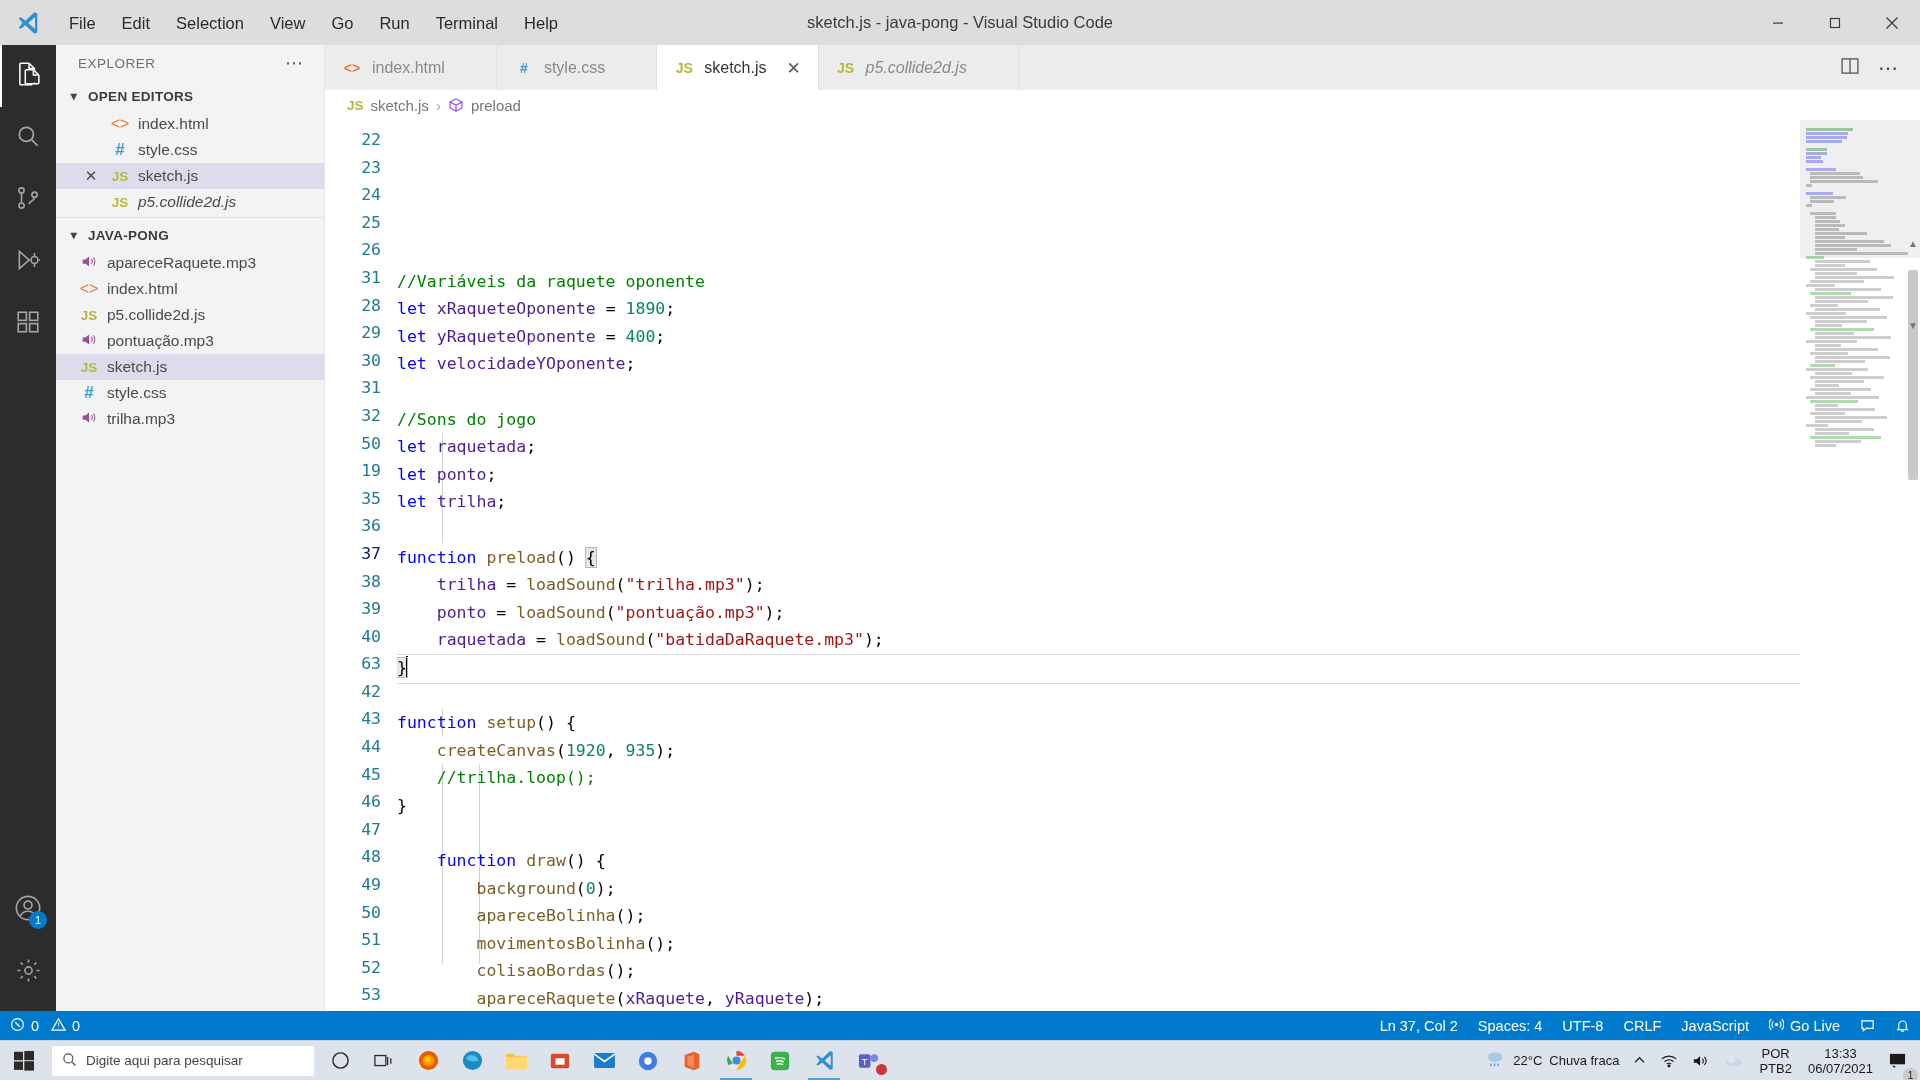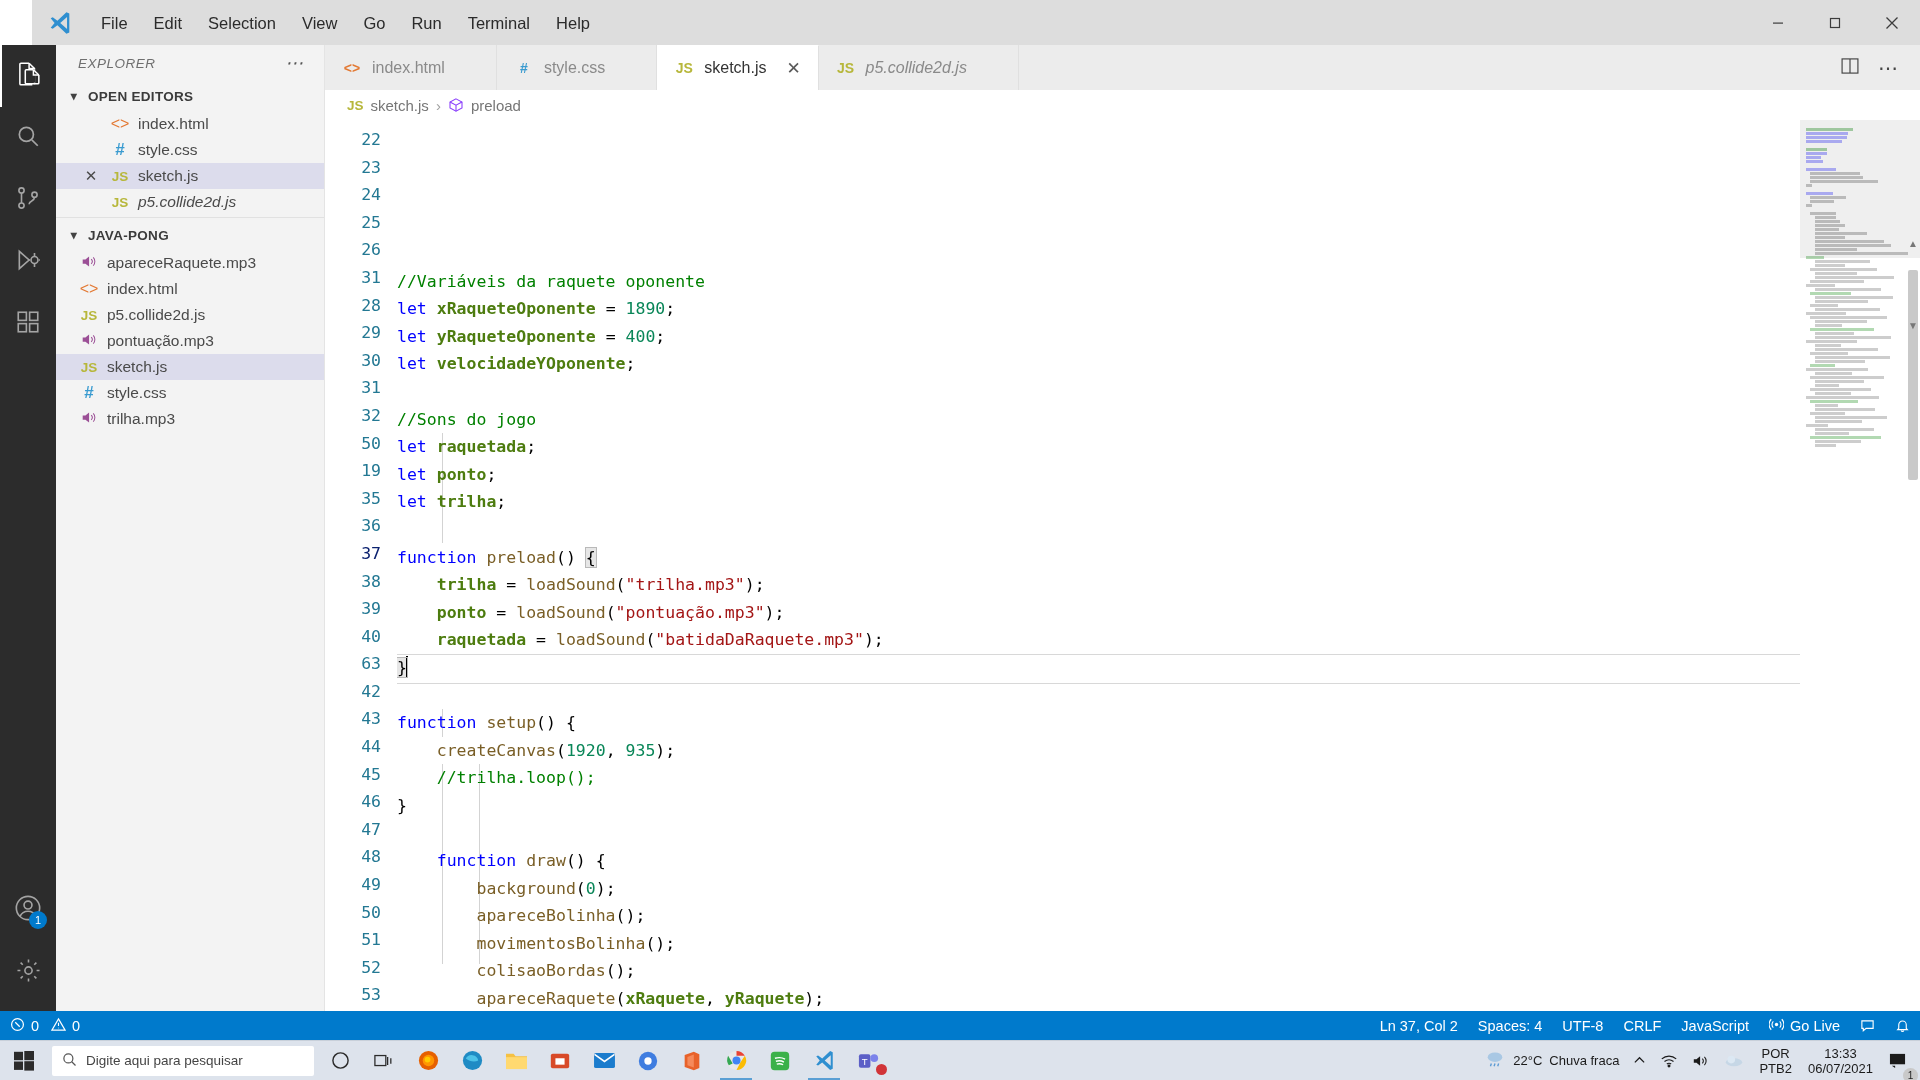--- a/index.html
+++ b/index.html
@@ -12,21 +12,20 @@
   }
   #app { position: relative; width: 1920px; height: 1080px; display: flex; flex-direction: column; }
 
   
   .titlebar {
     height: 45px; min-height: 45px;
     background: #dddddd;
     display: flex; align-items: center;
     font-size: 16.5px; color: #333;
     position: relative;
-    margin-left: 32px;
   }
   .vs-logo { width: 56px; display:flex; align-items:center; justify-content:center; }
   .menu { display: flex; align-items: center; gap: 0; }
   .menu-item {
     padding: 4px 13px; font-size: 16.5px; color: #2b2b2b;
     line-height: 22px; cursor: default; white-space: nowrap;
   }
   .window-title {
     position: absolute; left: 0; right: 0; text-align: center;
     font-size: 16.5px; color: #3b3b3b; pointer-events: none;
@@ -66,21 +65,21 @@
   
   .sidebar {
     width: 269px; min-width: 269px; background: #f3f3f3;
     display: flex; flex-direction: column;
     border-right: 1px solid #e4e4e4;
     font-size: 15.5px; color: #3b3b3b;
   }
   .sidebar-header {
     height: 36px; display: flex; align-items: center;
     padding: 0 20px 0 22px; font-size: 13.5px; letter-spacing: .5px;
-    color: #6f6f6f; text-transform: uppercase; font-style: italic;
+    color: #6f6f6f; text-transform: uppercase;
   }
   .sidebar-header .dots { margin-left: auto; font-size: 18px; color:#555; letter-spacing:1px; line-height: 8px;}
   .section-title {
     height: 30px; display: flex; align-items: center; gap: 4px;
     padding-left: 8px; font-size: 13.5px; font-weight: bold; color: #3b3b3b;
     letter-spacing: .3px;
   }
   .chev { display:inline-block; width: 20px; text-align:center; font-size: 12px; color:#424242; }
   .tree-row {
     height: 26px; display: flex; align-items: center; gap: 7px;
@@ -146,21 +145,21 @@
   .cursor {
     display:inline-block; width: 2px; height: 21px; background: #000;
     vertical-align: -4px; margin-left: -1px;
   }
   
   .t-cmt { color: #008000; }
   .t-kw  { color: #0000ff; }
   .t-num { color: #098658; }
   .t-str { color: #a31515; }
   .t-fn  { color: #795e26; }
-  .t-var { color: #4d7c0f; font-weight: bold; }
+  .t-var { color: #4c1d95; }
   .t-pl  { color: #000000; }
   .bracket-match { outline: 1px solid #b9b9b9; background: #e6e6e6; }
 
   
   .minimap {
     width: 120px; min-width: 120px; background: #fff;
     position: relative; overflow: hidden;
   }
   .mm-line { height: 3px; margin-bottom: 1px; }
   .mm-slider { position: absolute; left:0; right:0; background: rgba(100,100,100,0.10); }
@@ -221,20 +220,21 @@
     <div class="menu">
       <div class="menu-item">File</div>
       <div class="menu-item">Edit</div>
       <div class="menu-item">Selection</div>
       <div class="menu-item">View</div>
       <div class="menu-item">Go</div>
       <div class="menu-item">Run</div>
       <div class="menu-item">Terminal</div>
       <div class="menu-item">Help</div>
     </div>
+    <div class="window-title">sketch.js - java-pong - Visual Studio Code</div>
     <div class="win-controls">
       <div class="win-btn">
         <svg width="12" height="12" viewBox="0 0 12 12">
             <rect x="1" y="5.5" width="10" height="1.2" fill="currentColor"></rect>
           </svg>
       </div>
       <div class="win-btn">
         <svg width="12" height="12" viewBox="0 0 12 12">
             <rect x="1.5" y="1.5" width="9" height="9" fill="none" stroke="currentColor" stroke-width="1.2"></rect>
           </svg>

